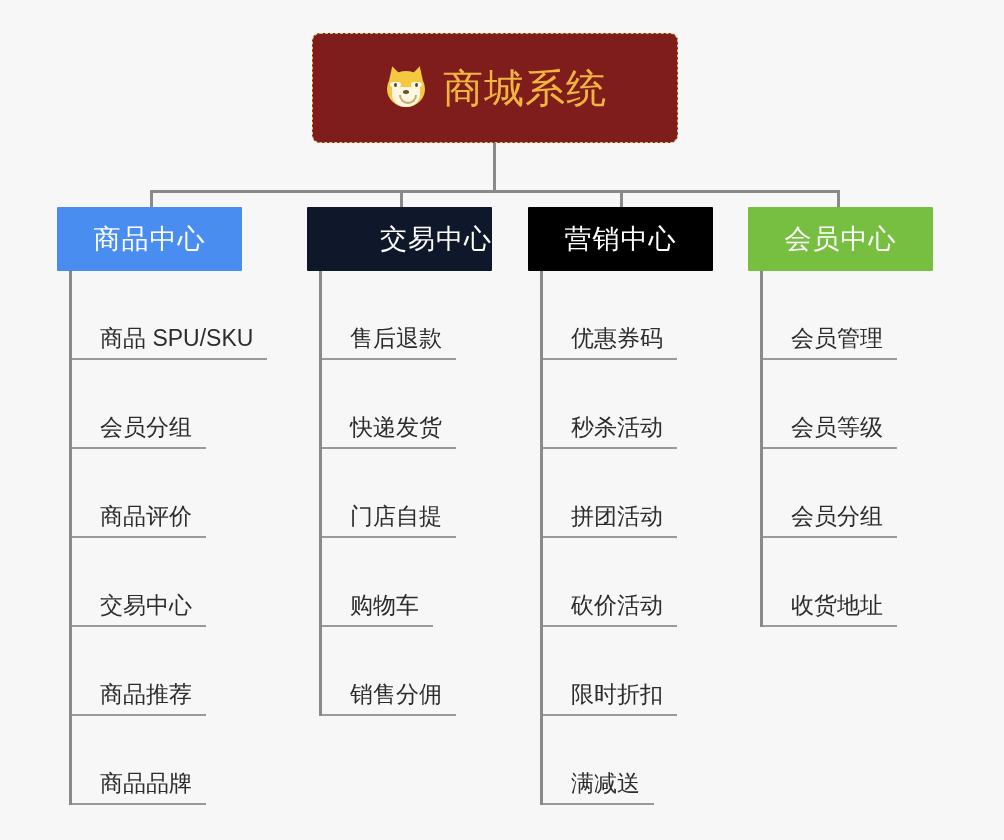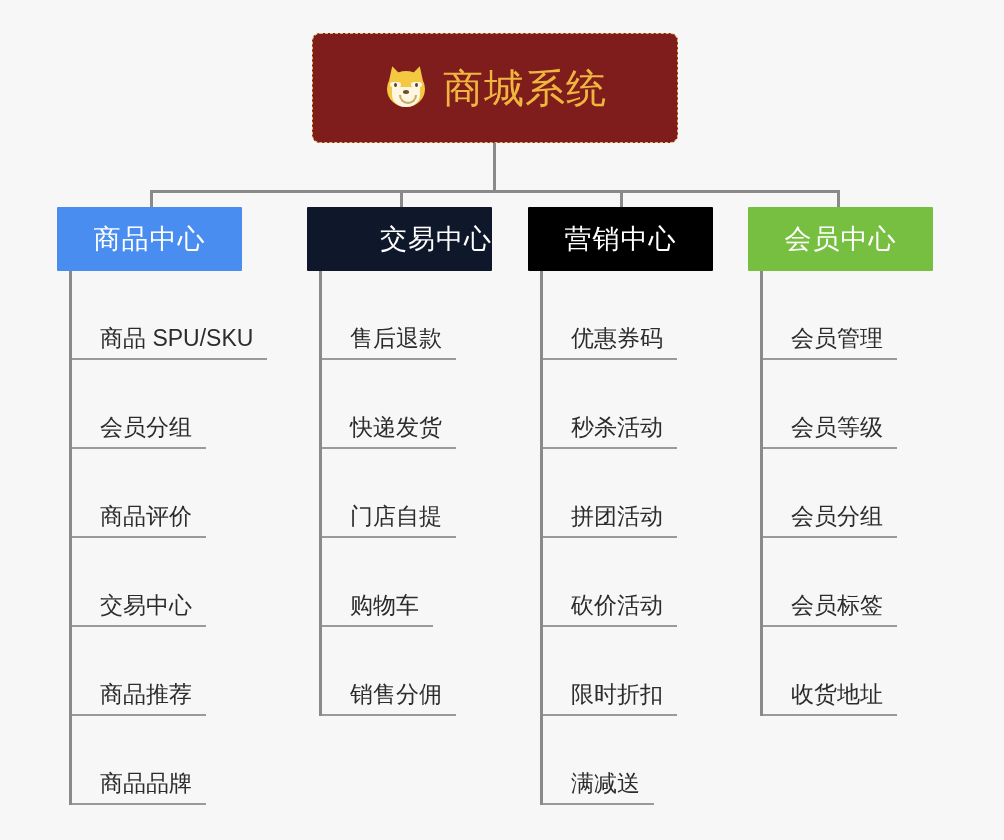--- a/index.html
+++ b/index.html
@@ -294,22 +294,19 @@
           <div class="leaf">
             <span class="leaf-label">会员管理</span>
           </div>
           <div class="leaf">
             <span class="leaf-label">会员等级</span>
           </div>
           <div class="leaf">
             <span class="leaf-label">会员分组</span>
           </div>
           <div class="leaf">
-            <span class="leaf-label">会员标签</span>
-          </div>
-          <div class="leaf">
             <span class="leaf-label">收货地址</span>
           </div>
         </div>
       </div>
     </div>
 
 </div>
 
 </body></html>

